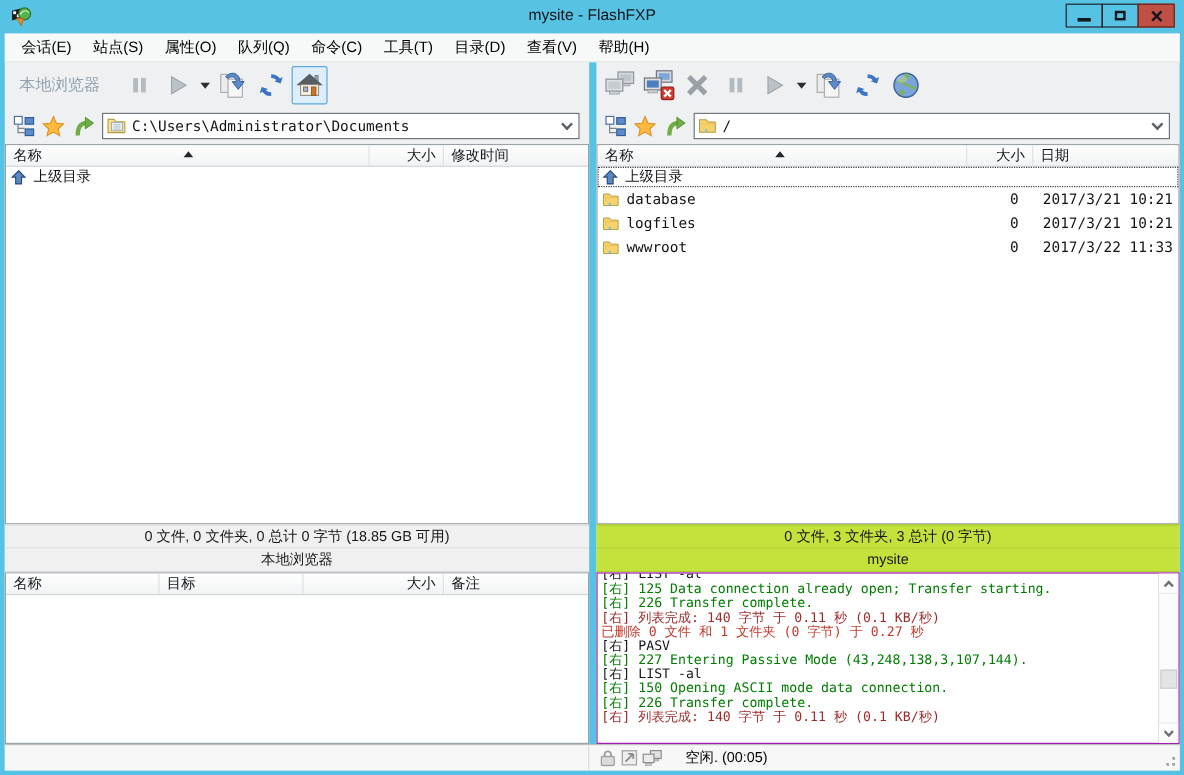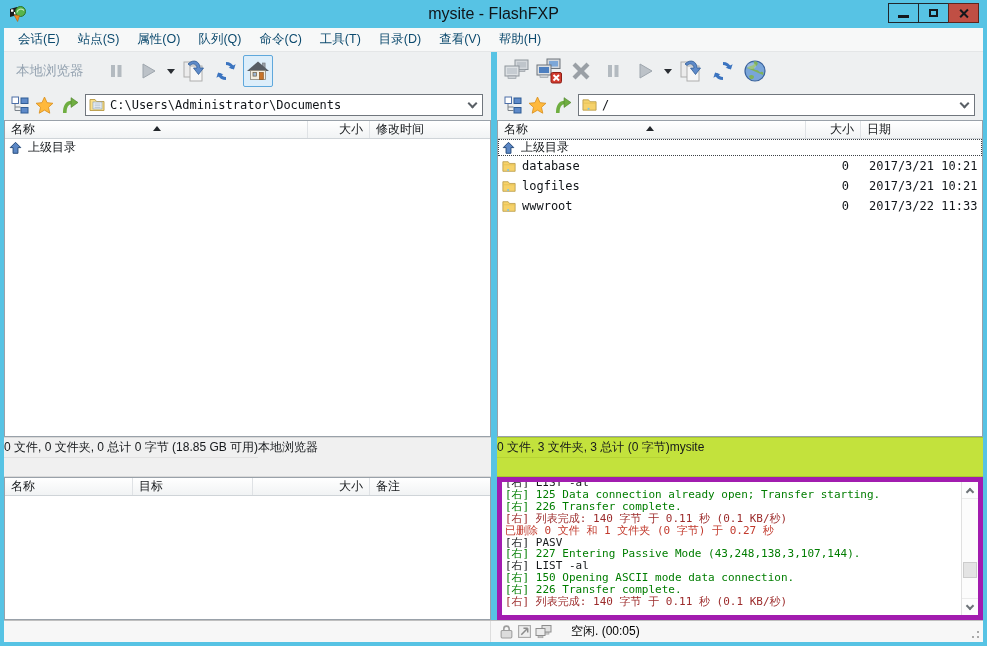--- a/index.html
+++ b/index.html
@@ -1,34 +1,34 @@
 <!DOCTYPE html>
 <html><head>
 <meta charset="utf-8">
 <style>
 *{box-sizing:border-box;margin:0;padding:0}
 html,body{width:987px;height:646px}
 body{position:relative;background:#57c3e4;font-family:"Liberation Sans","DejaVu Sans",sans-serif;overflow:hidden}
 
 .titlebar{position:absolute;top:0;left:0;width:987px;height:28px}
-.title{position:absolute;left:0;right:0;top:5px;text-align:center;font-size:16px;color:#101418}
+.title{position:absolute;left:0;right:0;top:5px;text-align:center;font-size:13px;color:#101418}
 .appicon{position:absolute;left:9px;top:5px}
 .winbtns{position:absolute;right:8px;top:3px;display:flex}
 .wbtn{width:31px;height:20px;border:1px solid #20262b;display:flex;align-items:center;justify-content:center;margin-left:-1px;cursor:default}
 .wbtn.close{background:#c04f44;border-color:#5e241d}
 .glyph-min{width:11px;height:3px;background:#14181c;margin-top:7px}
 .glyph-max{width:9px;height:8px;border:2px solid #14181c}
 .glyph-close{position:relative;width:11px;height:11px}
 .glyph-close::before,.glyph-close::after{content:"";position:absolute;left:5px;top:0;width:2.4px;height:11px;background:#14181c}
 .glyph-close::before{transform:rotate(45deg)}
 .glyph-close::after{transform:rotate(-45deg)}
 
 .client{position:absolute;left:4px;top:28px;width:979px;height:614px;background:#eef0f1;display:flex;flex-direction:column}
 .menubar{height:24px;background:#f7f8f8;border-bottom:1px solid #e4e6e7;display:flex;align-items:center;padding-left:5px;flex:none}
-.menu-item{padding:16px 9px;font-size:12.5px;color:#0c4a6e;cursor:default}
+.menu-item{padding:16px 9px;font-size:12.5px;color:#000000;cursor:default}
 .main{flex:1;display:flex;min-height:0}
 .col{display:flex;flex-direction:column;min-width:0}
 .col.left{width:487px}
 .col.right{flex:1}
 .splitter{width:6px;background:#57c3e4}
 
 .toolbar{height:38px;display:flex;align-items:center;padding:0 4px;flex:none}
 .tb-label{color:#95a3b1;font-size:13.5px;margin:0 16px 0 8px}
 .tb-btn{height:32px;min-width:30px;display:flex;align-items:center;justify-content:center;margin:0 1px;border:1px solid transparent;border-radius:2px;cursor:default}
 .tb-btn.active{border-color:#5fa8dc;background:#ddeefa}
@@ -49,31 +49,31 @@
 .hcell.grow{flex:1;border-right:none}
 .sort{position:absolute;top:5px;left:148px;width:0;height:0;border-left:4px solid transparent;border-right:4px solid transparent;border-bottom:5px solid #23272b}
 .row{display:flex;align-items:center;font:12px "DejaVu Sans Mono","Liberation Mono",monospace;color:#101418;flex:none}
 .row .nm{display:flex;align-items:center;gap:6px;padding-left:4px;flex:1;min-width:0;white-space:nowrap;overflow:hidden}
 .row .sz{width:55px;text-align:right;padding-right:10px;flex:none}
 .row .dt{width:123px;padding-left:10px;flex:none}
 .row.h17{height:17px}.row.h20{height:20px}
 .parent-label{font-family:Liberation Sans, sans-serif;font-size:12px}
 .focusrow{outline:1px dotted #3c4146;outline-offset:-1px}
 
-.statusinfo{height:40px;flex:none;display:flex;flex-direction:row}
+.statusinfo{height:40px;flex:none;display:flex;flex-direction:column}
 .sline{height:20px;line-height:18px;text-align:center;font-size:12px;color:#15181b;overflow:hidden}
 .local-status{background:#f0f0f0;border:1px solid #d9d9d9;border-left:none;border-right:none}
 .local-status .sline:first-child{border-bottom:1px solid #e2e2e2}
 .remote-status{background:#c3e23c;border:1px solid #aac82f;border-left:none;border-right:none}
 .remote-status .sline:first-child{border-bottom:1px solid #b7d335}
 
 .bottom{flex:1;min-height:0;display:flex;flex-direction:column}
 .queue{flex:1;background:#fff;border:1px solid #99a1a9;display:flex;flex-direction:column;min-height:0}
 .qcell-name{width:128px}.qcell-target{width:120px}.qcell-size{width:117px}
-.log{flex:1;background:#fff;border:5px solid #a21caf;position:relative;padding:0 18px 0 3px;overflow:hidden;font:11px "DejaVu Sans Mono","Liberation Mono",monospace}
+.log{flex:1;background:#fff;border:1px solid #a21caf;position:relative;padding:0 18px 0 3px;overflow:hidden;font:11px "DejaVu Sans Mono","Liberation Mono",monospace}
 .log-content{margin-top:-5px}
 .log-line{line-height:11.9px;white-space:nowrap;overflow:hidden}
 .cmd{color:#15181b}.ok{color:#007d00}.note{color:#9c2b2b}.err{color:#c2392c}
 .mask{display:inline-block;width:92px;height:10px;vertical-align:-1px;border-radius:1px;background:linear-gradient(90deg,#dff0df,#bfe3c4 18%,#e9f4e9 36%,#c8e6cd 55%,#def0de 75%,#cde8d2);filter:blur(0.7px)}
 .scrollbar{position:absolute;top:0;right:0;bottom:0;width:17px;background:#fcfcfc;border-left:1px solid #e0e0e0}
 .sb-btn{position:absolute;left:0;right:0;height:17px;display:flex;align-items:center;justify-content:center;background:#fdfdfd}
 .sb-btn.up{top:0;border-bottom:1px solid #ebebeb}
 .sb-btn.down{bottom:0;border-top:1px solid #ebebeb}
 .sb-chev-up{width:6px;height:6px;border-left:2px solid #6d7378;border-top:2px solid #6d7378;transform:rotate(45deg);margin-top:3px}
 .sb-chev-down{width:6px;height:6px;border-right:2px solid #6d7378;border-bottom:2px solid #6d7378;transform:rotate(45deg);margin-bottom:3px}

